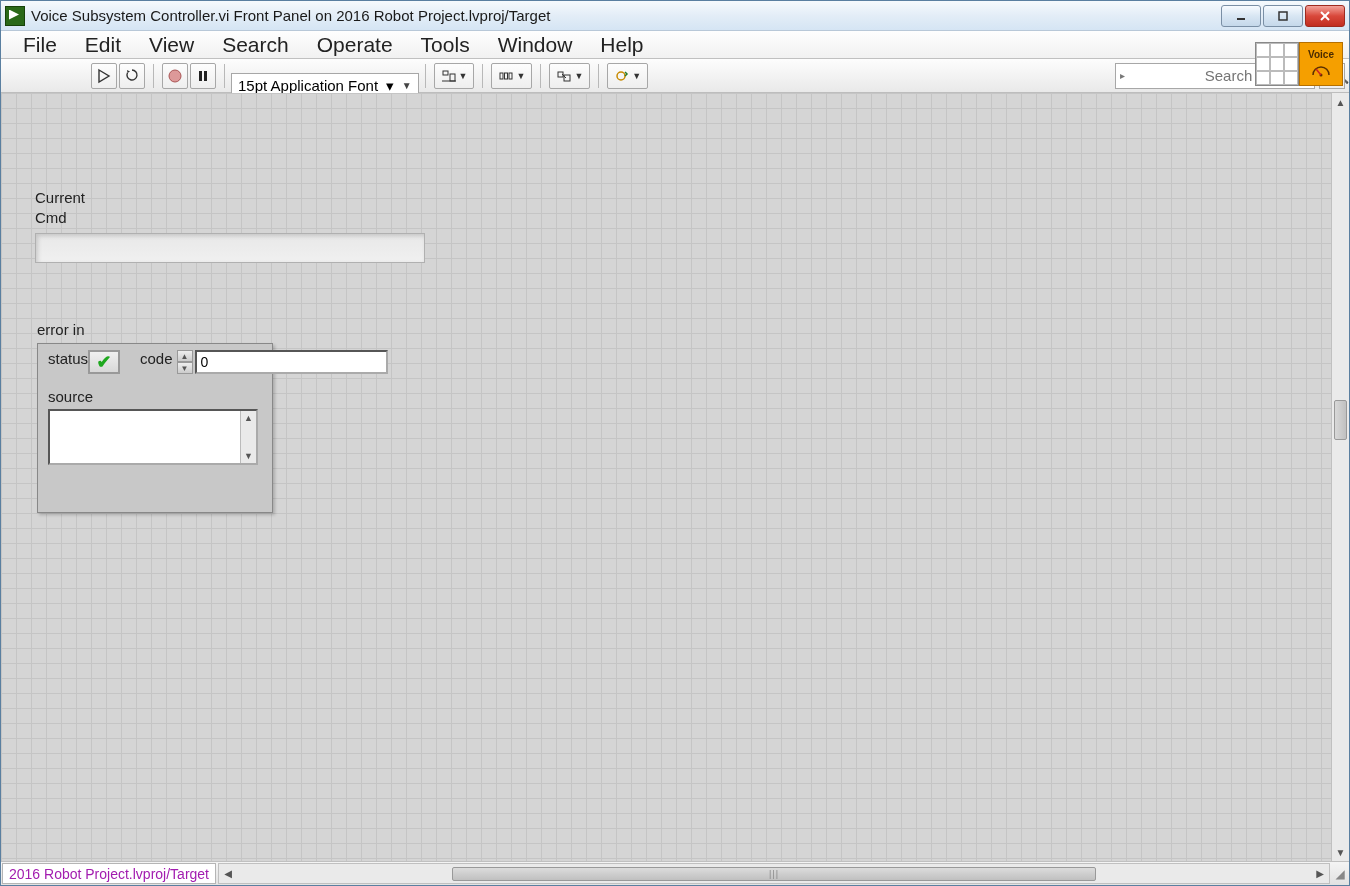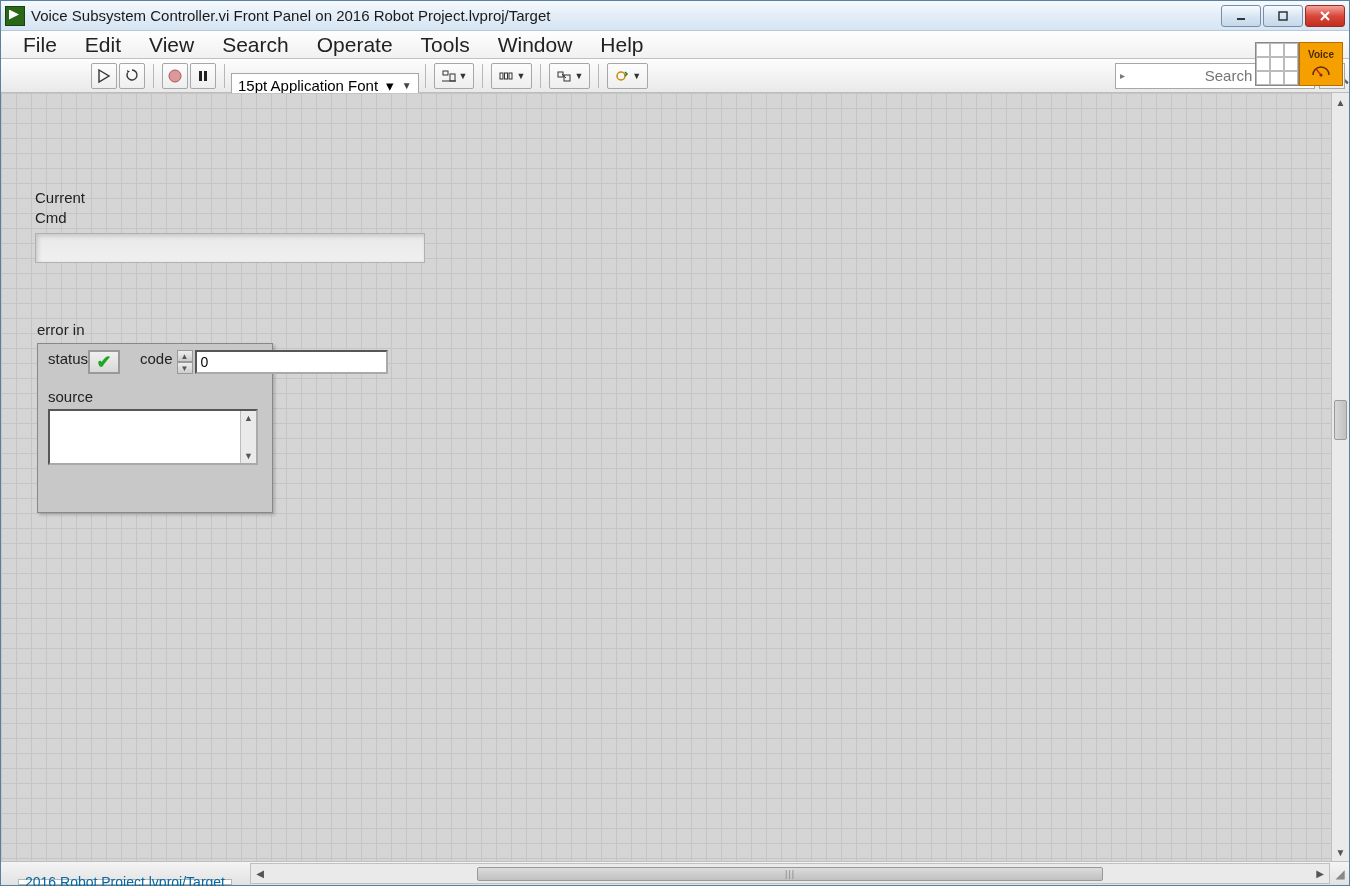--- a/index.html
+++ b/index.html
@@ -323,23 +323,23 @@
     background: linear-gradient(to bottom, #f4f4f4, #e2e2e2);
     border-top: 1px solid #c0c0c0;
     display: flex;
     align-items: stretch;
   }
   .statusbar .status-cell {
     border: 1px solid #b5b5b5;
     background: #fff;
     padding: 2px 6px;
     font-size: 14px;
-    color: #0369a1;
+    color: #a21caf;
     display: flex; align-items: center;
-    margin: 17px;
+    margin: 1px;
   }
   .hscroll {
     flex: 1;
     display: flex;
     align-items: center;
     position: relative;
     background: #eaeaea;
     border: 1px solid #c0c0c0;
     margin: 1px;
   }

